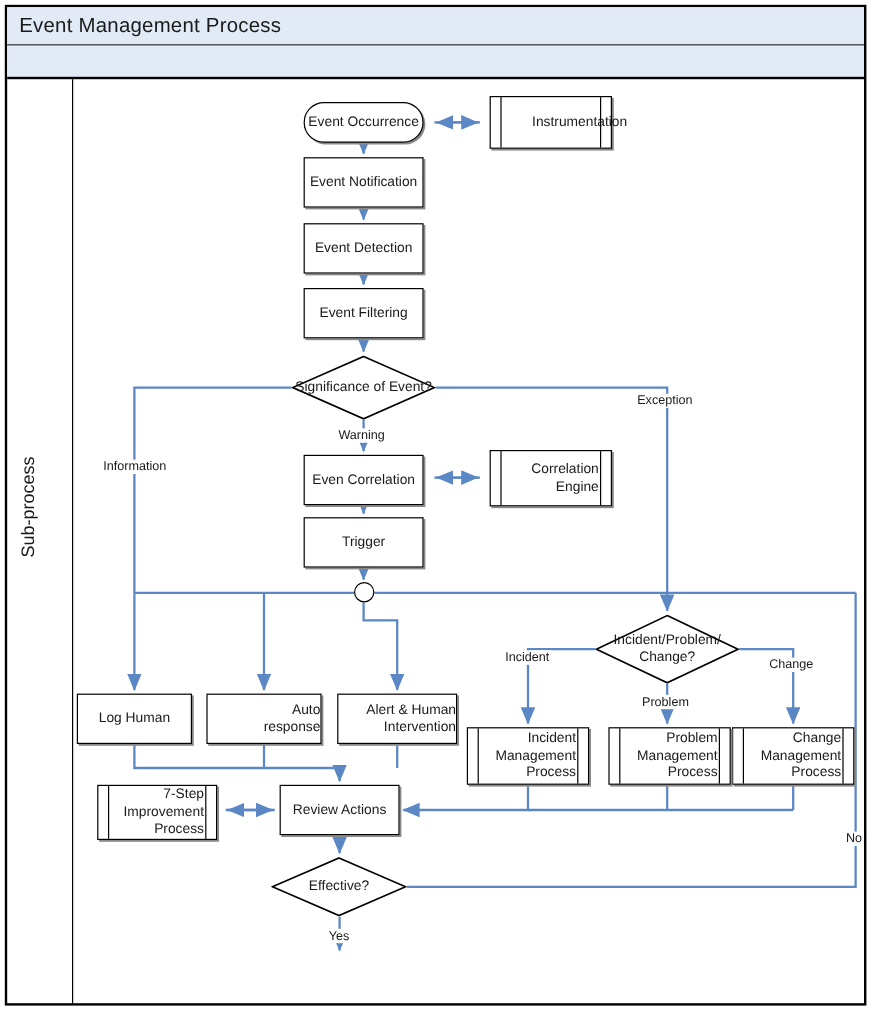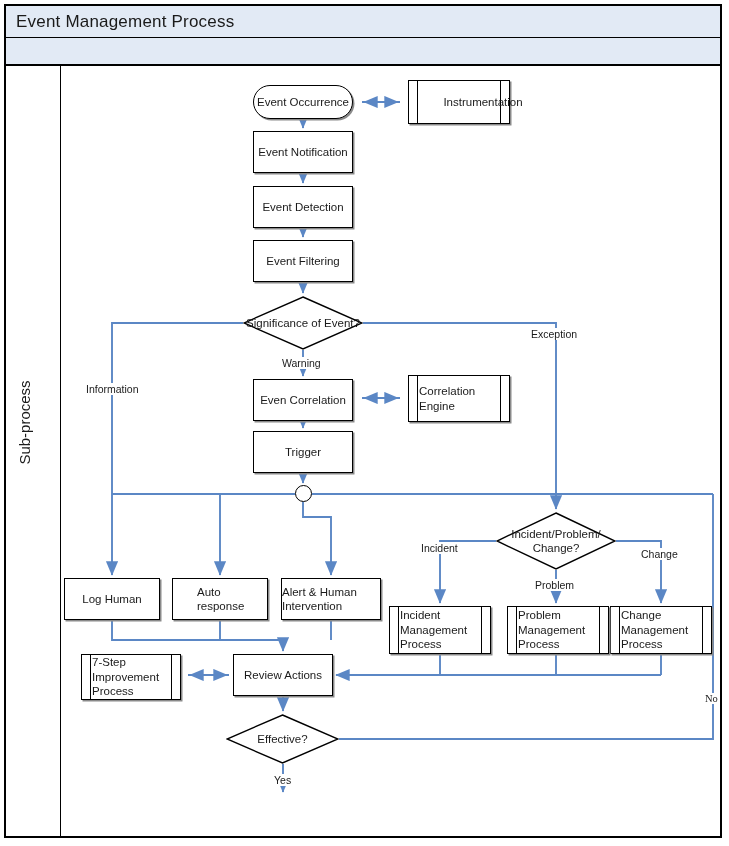--- a/index.html
+++ b/index.html
@@ -72,21 +72,21 @@
     width: 729px; height: 846px;
     pointer-events: none;
   }
   
   .node {
     position: absolute;
     box-sizing: border-box;
     display: flex;
     align-items: center;
     justify-content: center;
-    text-align: left;
+    text-align: right;
     font-size: 11.5px;
     color: #1a1a1a;
     line-height: 1.25;
     background: #ffffff;
   }
   .proc {
     border: 1.4px solid #000000;
     box-shadow: 1.5px 1.5px 0 0 #8a8a8a;
   }
   .term {
@@ -312,16 +312,16 @@
     <div class="dlabel">Effective?</div>
   </div>
 
 
   <div class="edge-label" style="left:529px; top:328px;">Exception</div>
   <div class="edge-label" style="left:280px; top:357px;">Warning</div>
   <div class="edge-label" style="left:84px; top:383px;">Information</div>
   <div class="edge-label" style="left:419px; top:542px;">Incident</div>
   <div class="edge-label" style="left:533px; top:579px;">Problem</div>
   <div class="edge-label" style="left:639px; top:548px;">Change</div>
-  <div class="edge-label" style="left:703px; top:693px;font-family:Liberation Serif, serif;">No</div>
+  <div class="edge-label" style="left:703px; top:693px;">No</div>
   <div class="edge-label" style="left:272px; top:774px;">Yes</div>
 
 </div>
 
 </body></html>

